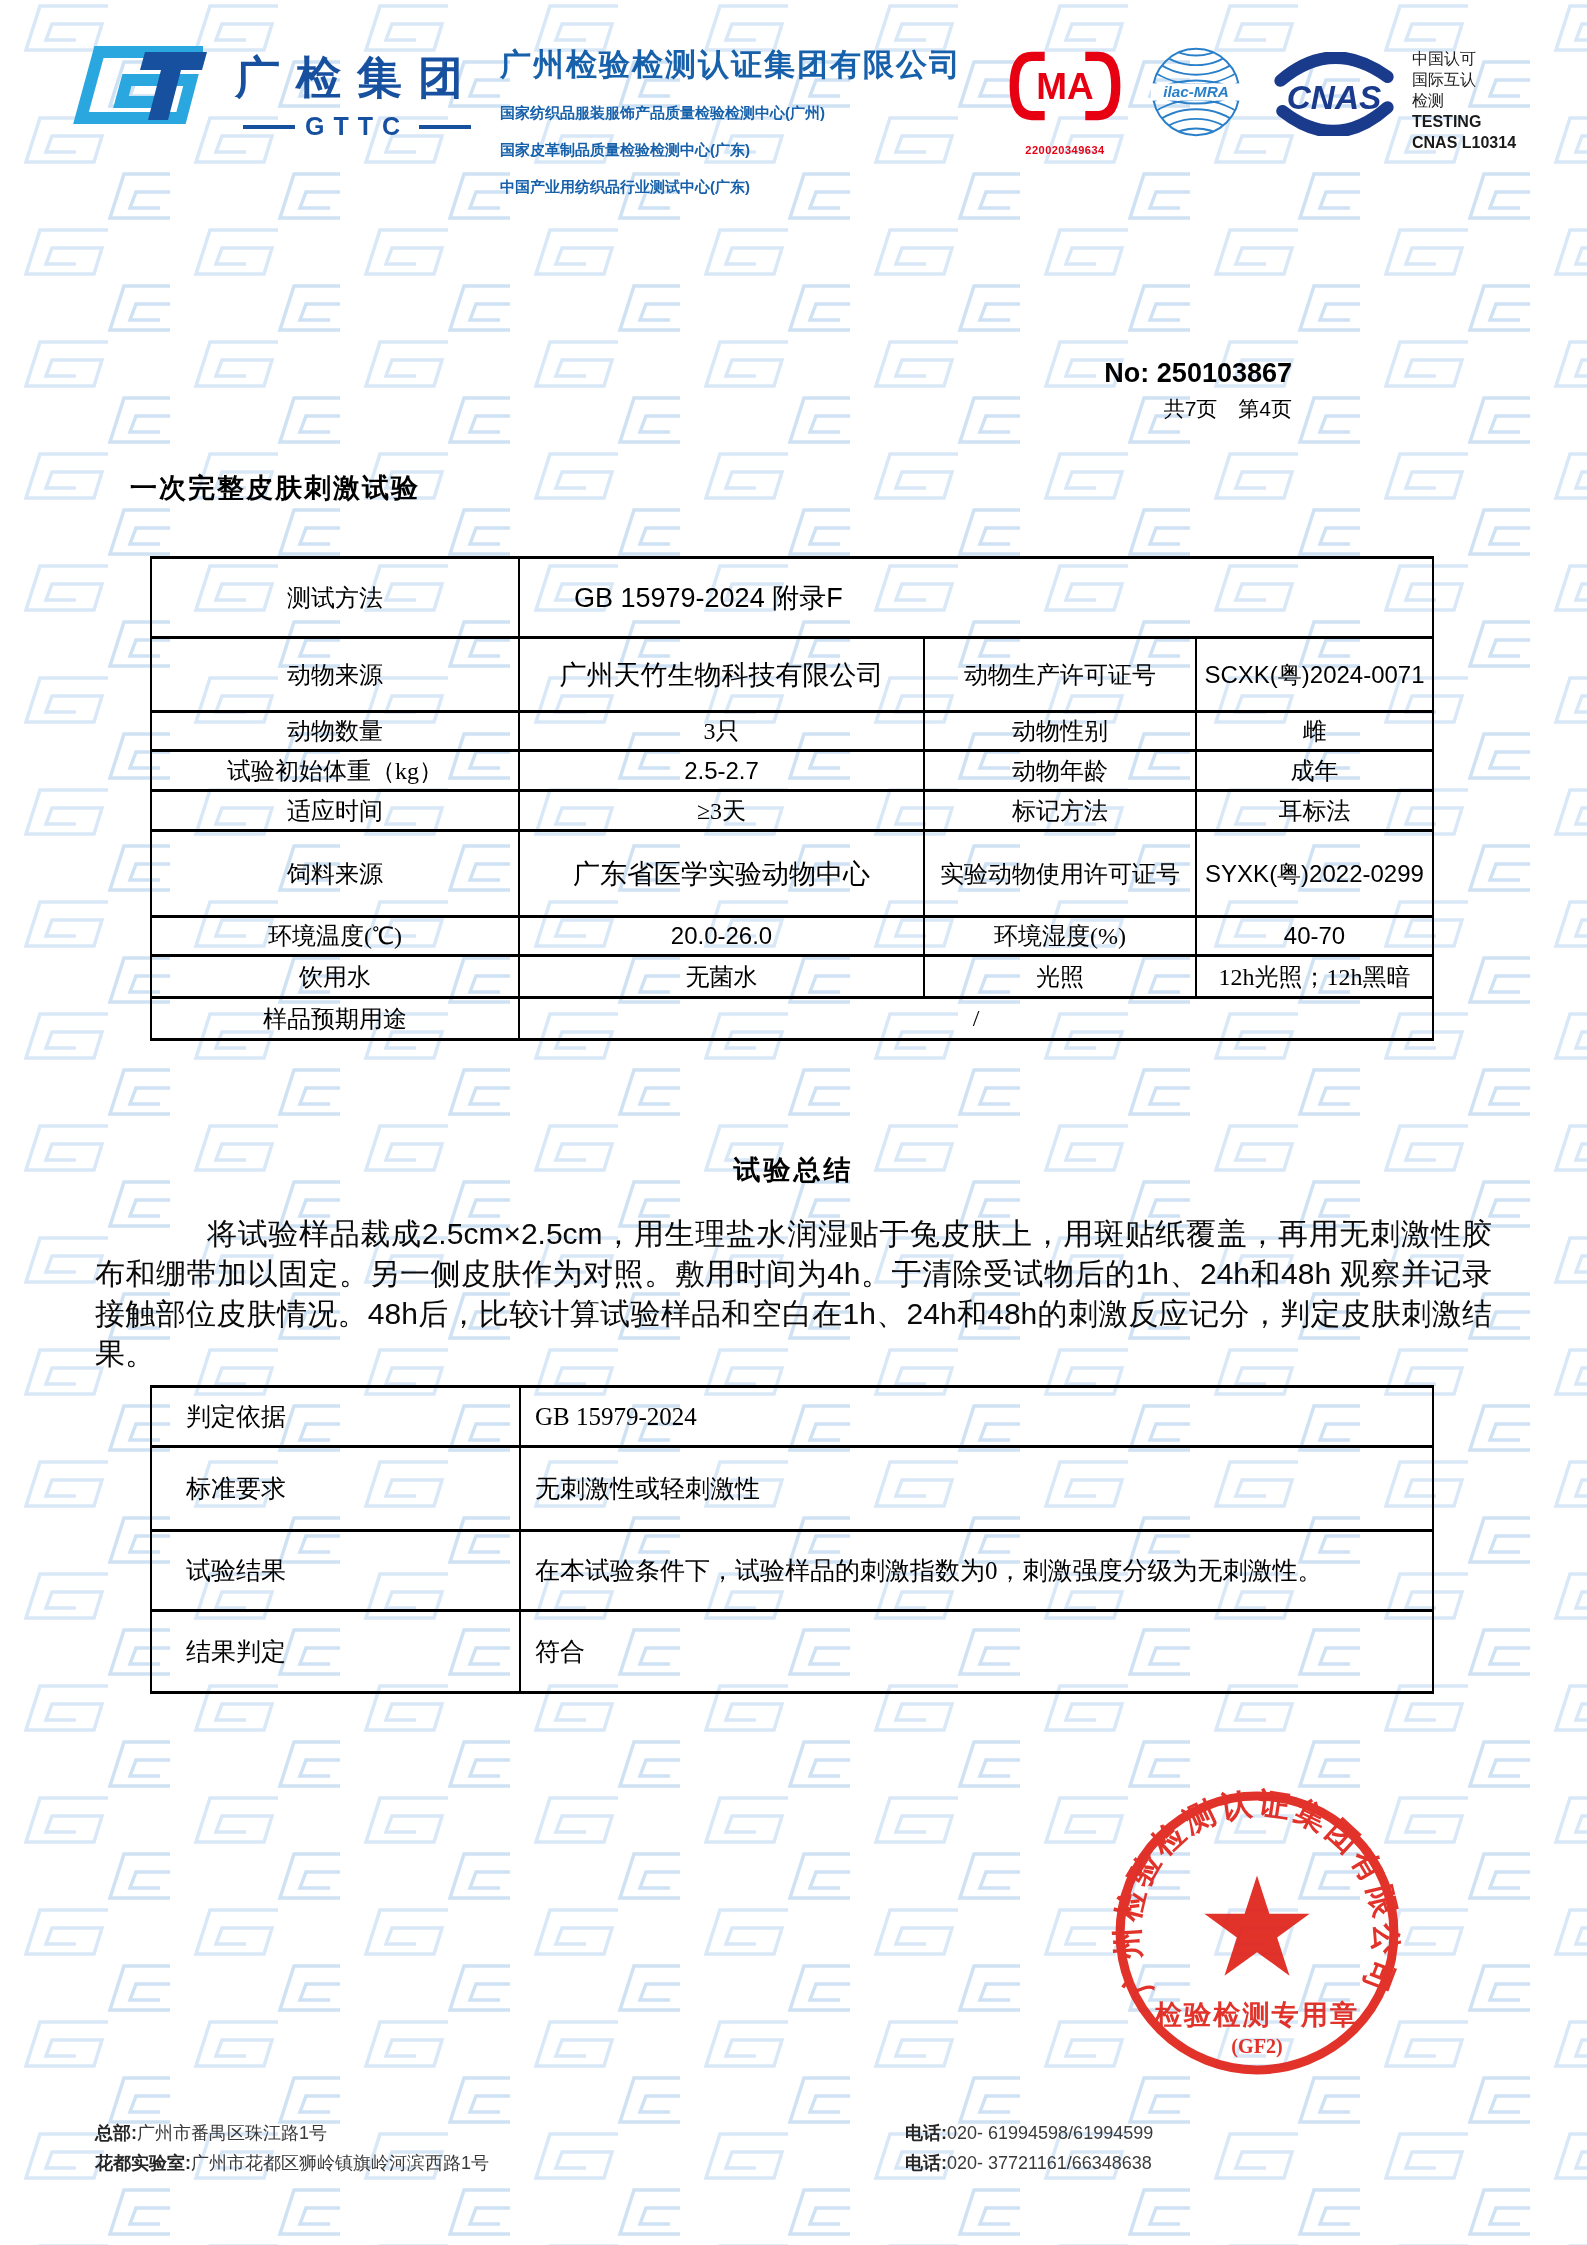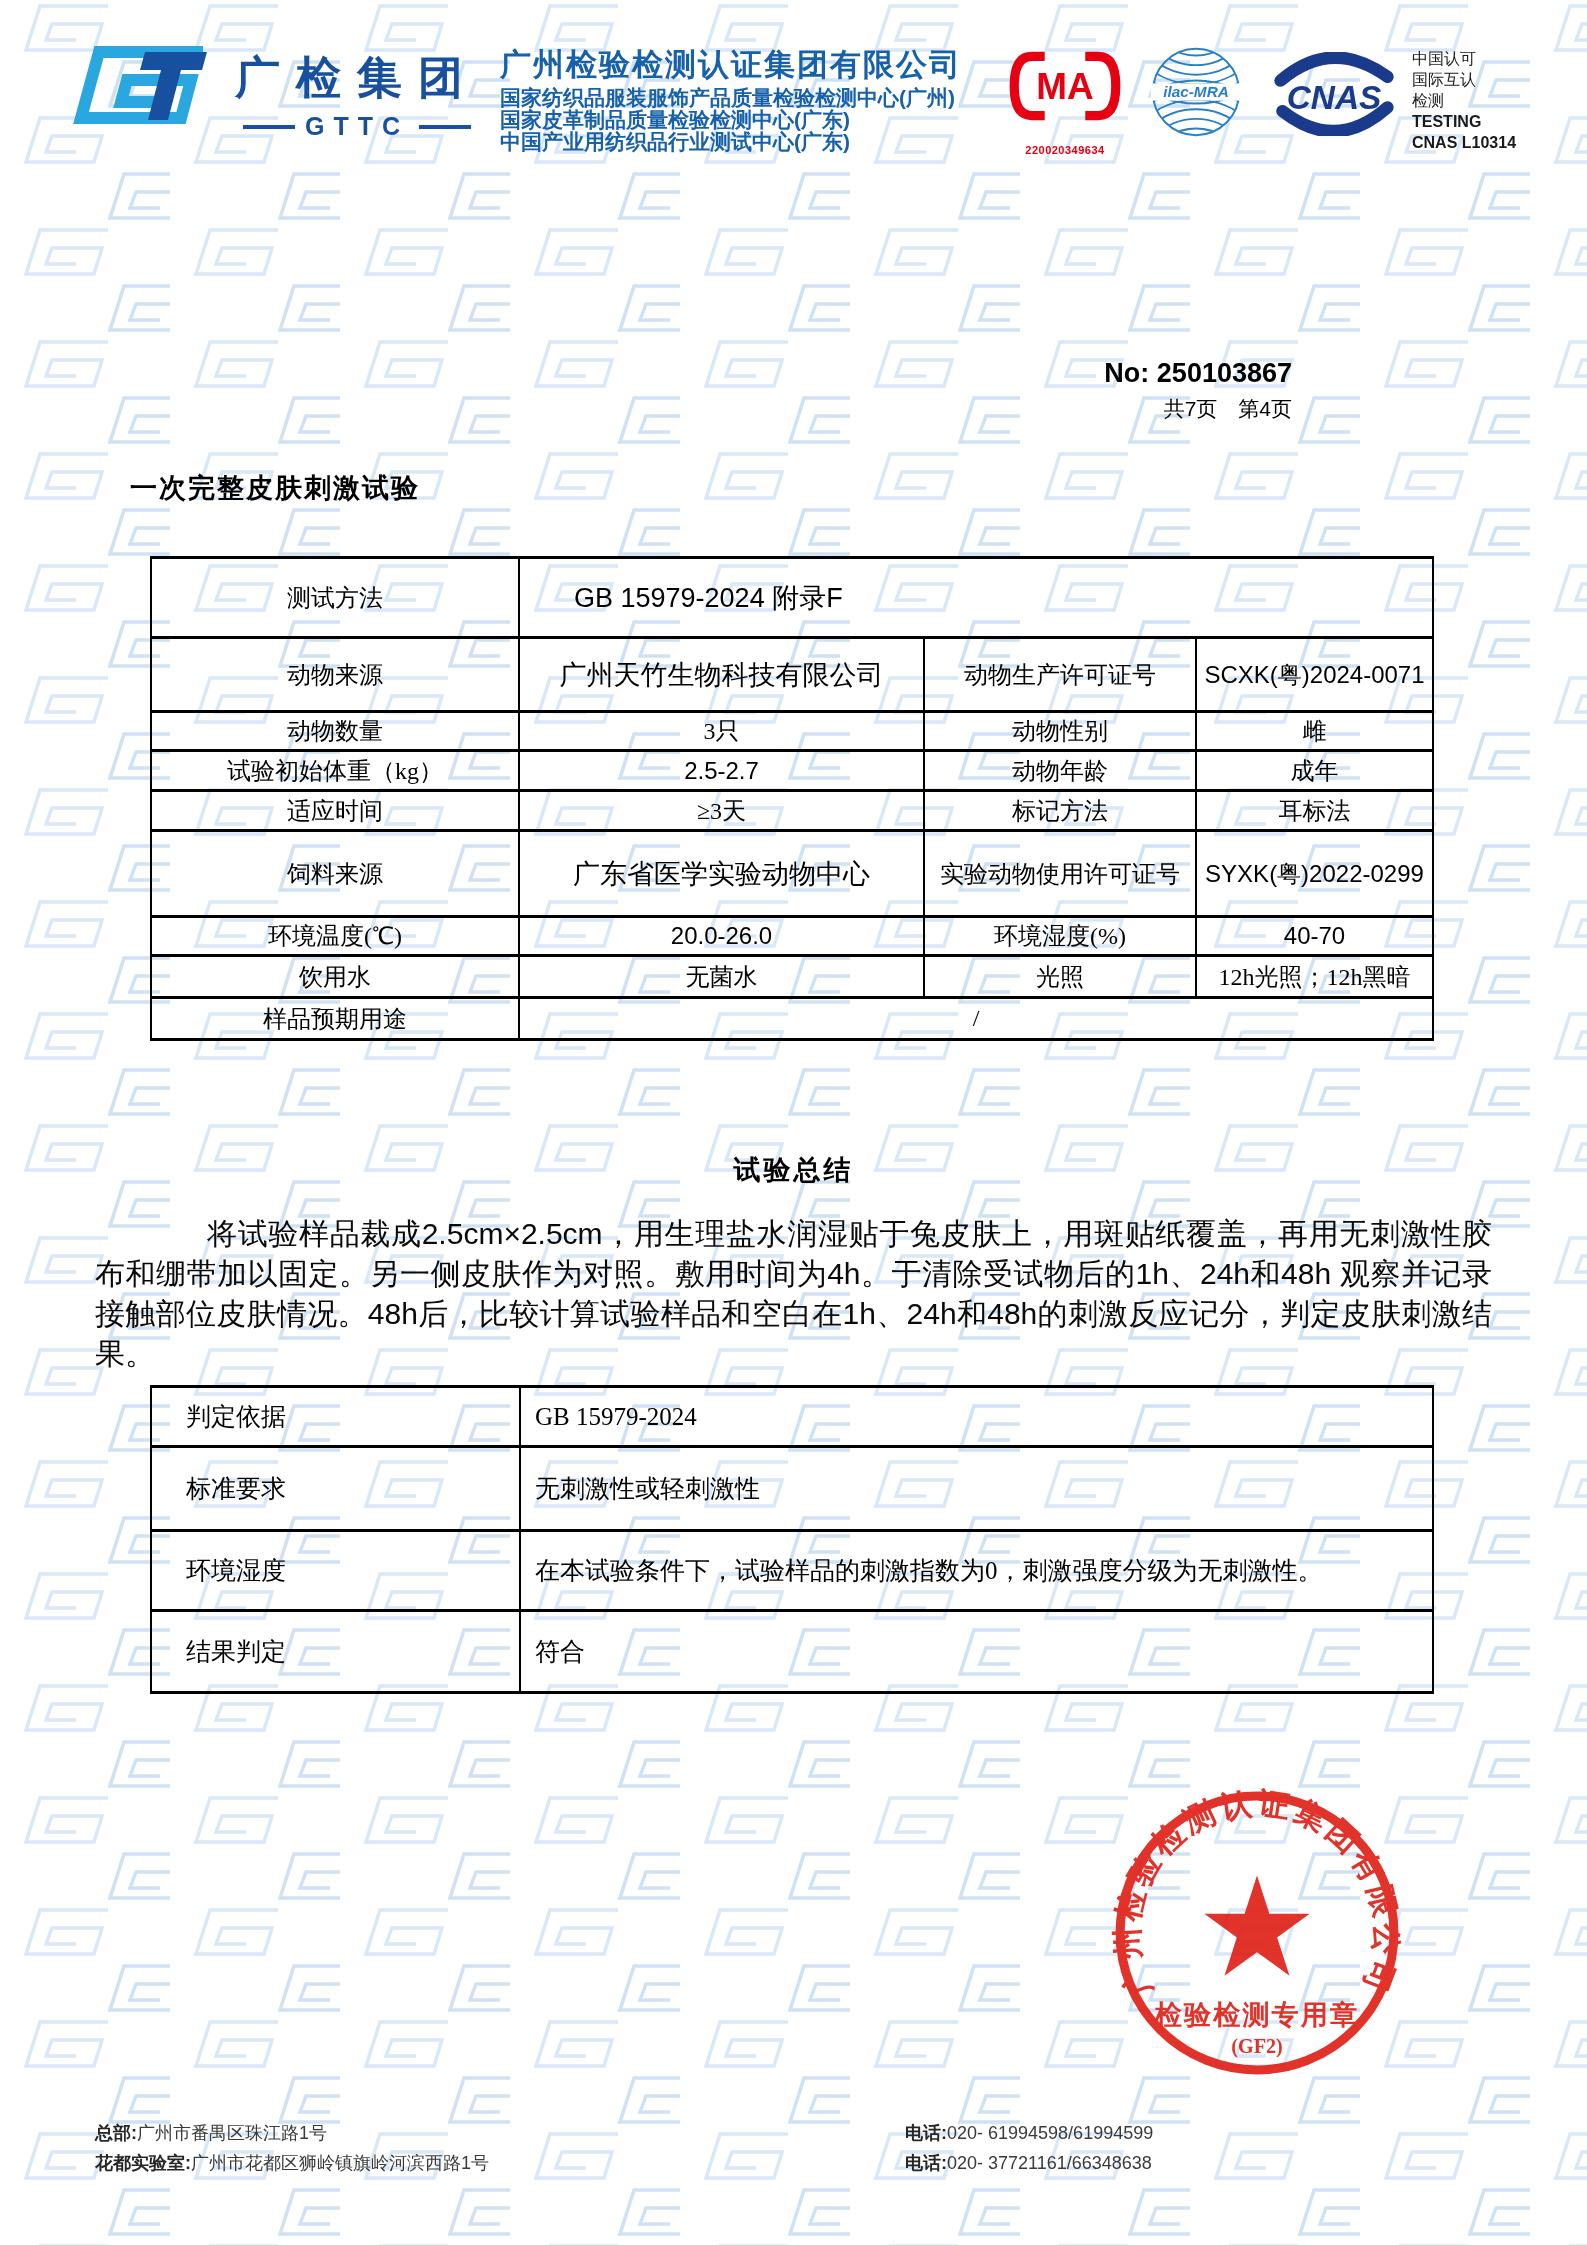--- a/index.html
+++ b/index.html
@@ -14,21 +14,21 @@
   .gttc-t{fill:var(--brand-dark,#17509e);}
   .org-text{position:absolute;left:222px;top:48px;width:270px;text-align:center;
             color:var(--brand-dark,#17509e);font-family:"Liberation Sans",sans-serif;}
   .org-cn{font-size:45px;font-weight:900;letter-spacing:16px;white-space:nowrap;}
   .org-abbr-row{display:flex;align-items:center;justify-content:center;gap:10px;margin-top:4px;}
   .org-abbr-row .dash{width:52px;height:4px;background:var(--brand-dark,#17509e);}
   .org-abbr{font-size:25px;font-weight:bold;letter-spacing:9px;}
   .company-block{position:absolute;left:500px;top:44px;width:470px;color:var(--header-blue,#1761ab);
                  font-family:"Liberation Sans",sans-serif;}
   .company-name{font-size:31px;font-weight:bold;letter-spacing:2px;white-space:nowrap;}
-  .company-sub{font-size:21px;font-weight:600;line-height:21px;margin-top:1px;white-space:nowrap;}
+  .company-sub{font-size:15px;font-weight:600;line-height:21px;margin-top:16px;white-space:nowrap;}
   .cma-block{position:absolute;left:1000px;top:50px;width:130px;text-align:center;}
   .cma-stroke{stroke:var(--cma-red,#e60012);fill:none;}
   .cma-text{fill:var(--cma-red,#e60012);font-family:"Liberation Sans",sans-serif;font-weight:bold;}
   .cma-number{color:var(--cma-red,#e60012);font-family:"Liberation Sans",sans-serif;
               font-weight:bold;font-size:11px;letter-spacing:0.5px;margin-top:18px;}
   .ilac-block{position:absolute;left:1148px;top:44px;}
   .ilac-line{stroke:var(--ilac-blue,#2a7fc9);fill:none;}
   .ilac-text{fill:var(--ilac-blue,#2a7fc9);font-family:"Liberation Sans",sans-serif;
              font-weight:bold;font-style:italic;}
   .cnas-block{position:absolute;left:1268px;top:52px;}
@@ -254,21 +254,21 @@
     <tbody>
         <tr style="height:60px">
       <td class="t2-lbl">判定依据</td>
       <td class="t2-val">GB 15979-2024</td>
     </tr>
     <tr style="height:84px">
       <td class="t2-lbl">标准要求</td>
       <td class="t2-val">无刺激性或轻刺激性</td>
     </tr>
     <tr style="height:80px">
-      <td class="t2-lbl">环境湿度</td>
+      <td class="t2-lbl">试验结果</td>
       <td class="t2-val">在本试验条件下，试验样品的刺激指数为0，刺激强度分级为无刺激性。</td>
     </tr>
     <tr style="height:82px">
       <td class="t2-lbl">结果判定</td>
       <td class="t2-val">符合</td>
     </tr>
   </tbody>
     </table>
 
   <svg class="seal" width="302" height="302" viewBox="0 0 300 300">

